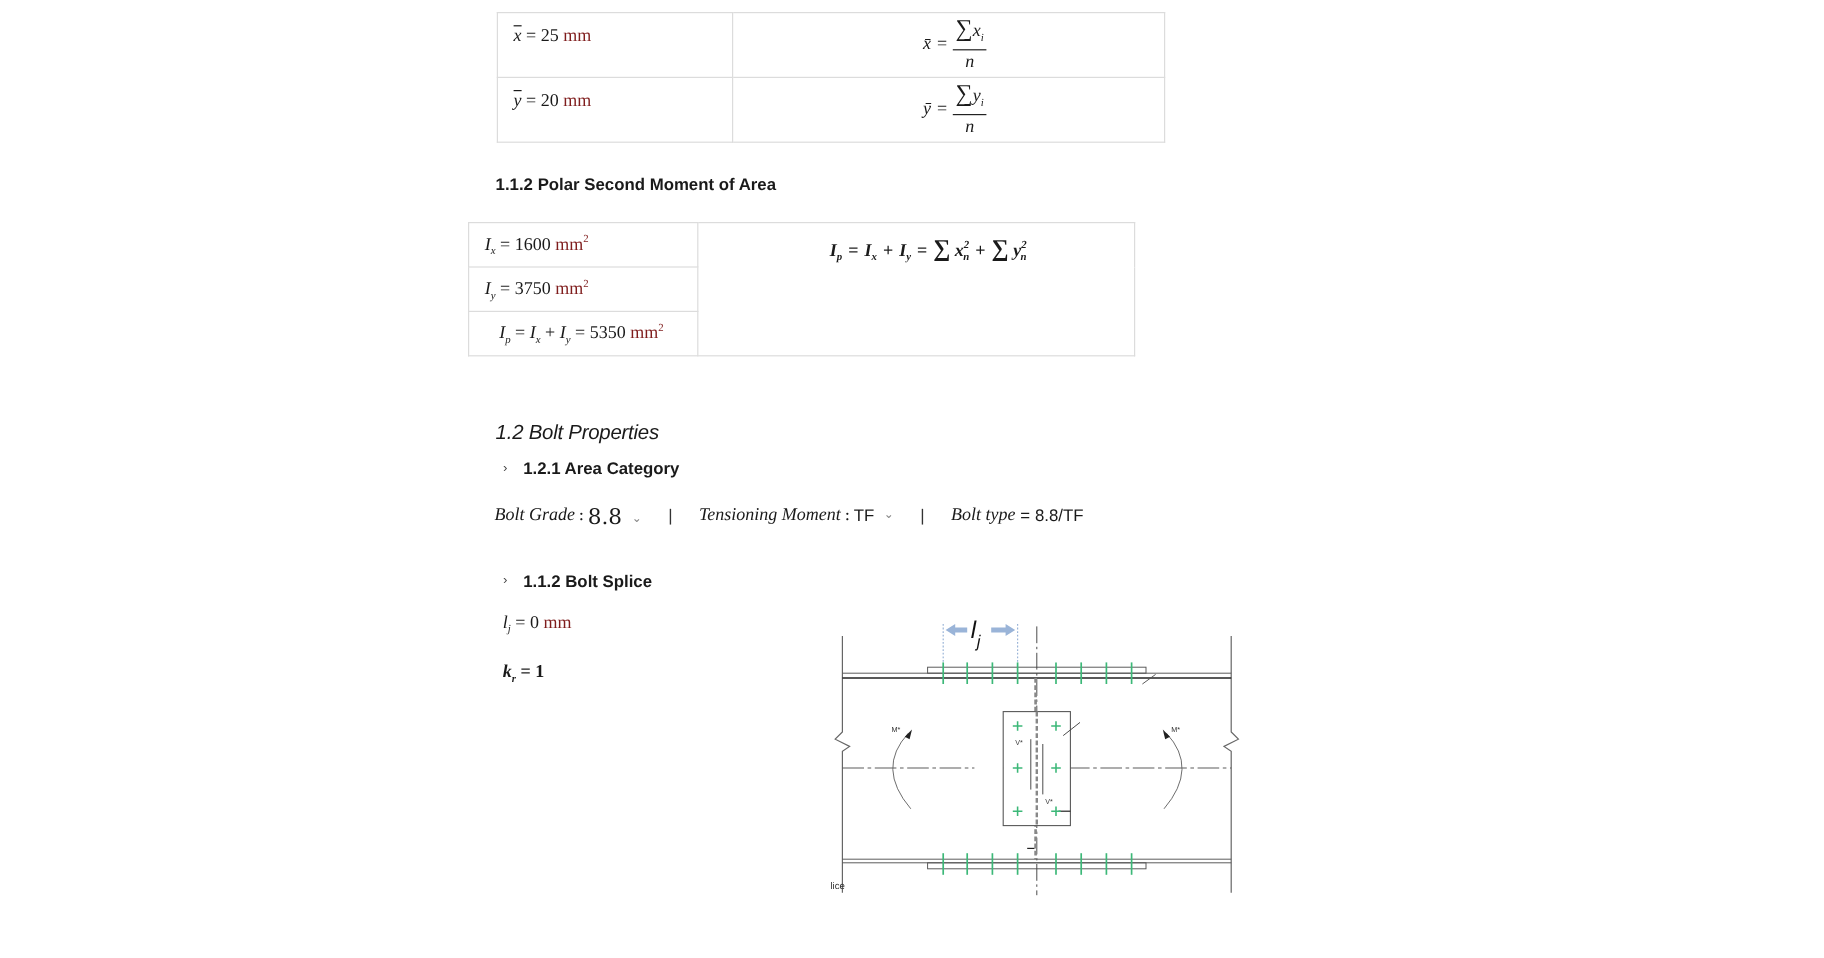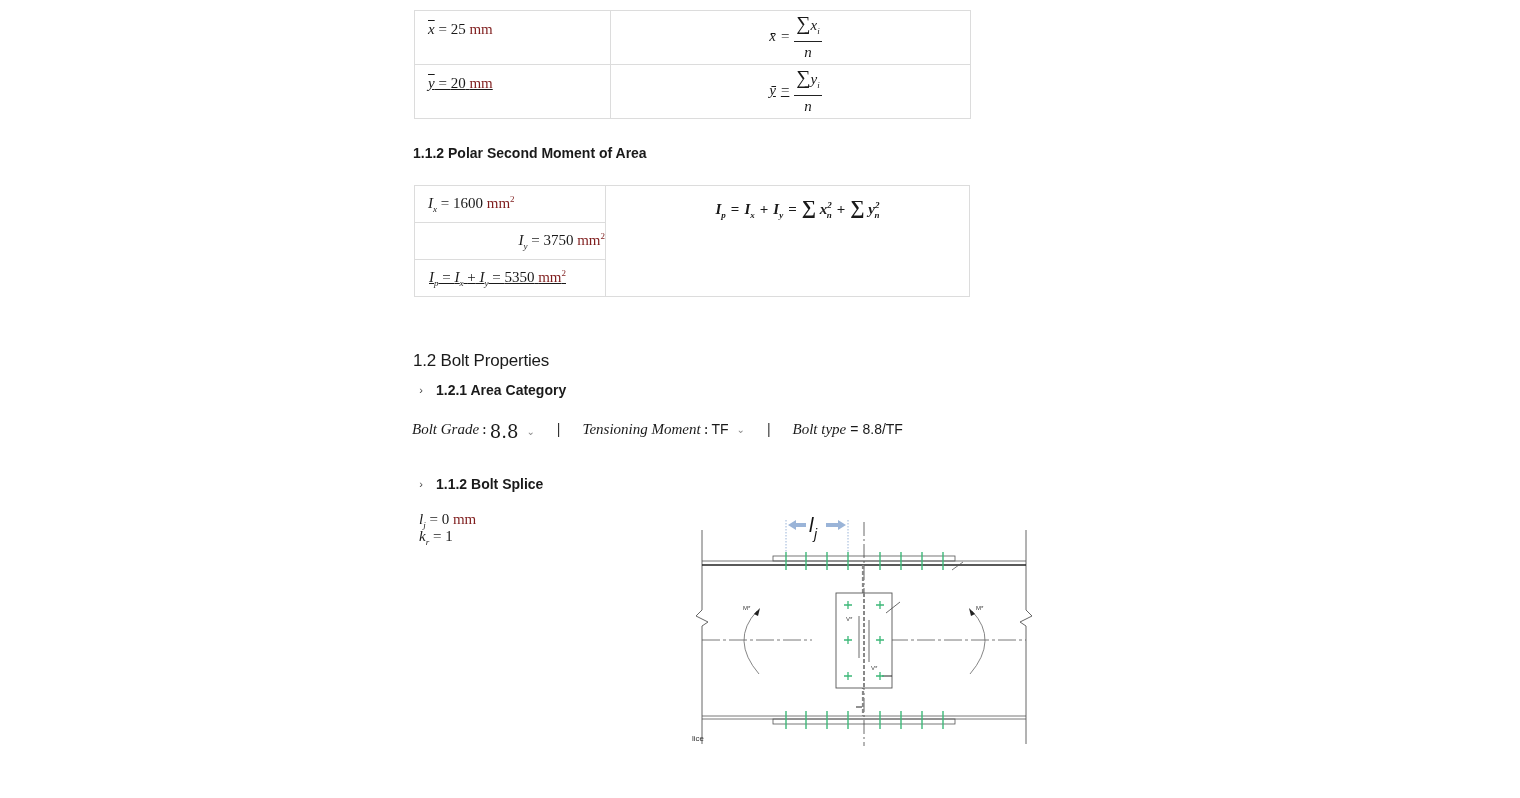--- a/index.html
+++ b/index.html
@@ -18,21 +18,21 @@
   .overbar { text-decoration:overline; font-style:italic; }
 
   .frac { display:inline-flex; flex-direction:column; align-items:center; vertical-align:middle; }
   .frac .num { border-bottom:1px solid #222; padding:0 2px 1px 2px; line-height:18px; }
   .frac .den { line-height:18px; padding-top:1px; }
   .formula { font-family:"Liberation Serif", serif; font-size:15px; font-style:italic; }
   .formula .op { font-style:normal; margin:0 5px; }
   .sigma { font-style:normal; font-size:20px; }
 
   h3.sub { position:absolute; margin:0; font-size:14px; font-weight:bold; }
-  h2.sec { position:absolute; margin:0; font-size:17px; font-weight:normal; letter-spacing:-0.2px; }
+  h2.sec { position:absolute; margin:0; font-size:17px; font-weight:normal; letter-spacing:-0.2px;font-style:italic; }
   .toggle { position:absolute; display:flex; align-items:center; cursor:pointer; }
   .toggle .chev { width:12px; font-size:11px; color:#444; margin-right:9px; text-align:center; }
   .toggle .lbl { font-size:14px; font-weight:bold; }
 
   .propline { position:absolute; display:flex; align-items:flex-start; font-size:14px; white-space:nowrap; }
   .propline .plabel { font-family:"Liberation Serif", serif; font-style:italic; font-size:15px; }
   .propline .dd { display:inline-flex; align-items:center; cursor:pointer; }
   .propline .dd .caret { font-size:10px; color:#888; margin-left:8px; }
   .propline .sep { margin:0 22px; color:#333; }
 
@@ -55,21 +55,21 @@
     </td>
     <td style="text-align:center; vertical-align:middle;">
       <span class="formula" style="position:relative; left:5px;">
         <span>x̄</span><span class="op">=</span><span class="frac">
               <span class="num"><span class="sigma">∑</span><span>x</span><sub style="font-size:9px;">i</sub></span>
               <span class="den">n</span>
             </span>
       </span>
     </td>
   </tr>
-  <tr style="height:54px;text-decoration:underline;">
+  <tr style="height:54px;">
     <td style="padding:10px 0 0 13px;">
       <span class="lhs">
         <span class="overbar">y</span>
         = <span>20</span>
         <span class="unit">mm</span>
       </span>
     </td>
     <td style="text-align:center; vertical-align:middle;">
       <span class="formula" style="position:relative; left:5px;">
         <span>ȳ</span><span class="op">=</span><span class="frac">
@@ -77,39 +77,39 @@
               <span class="den">n</span>
             </span>
       </span>
     </td>
   </tr>
 </tbody>
   </table>
 
 <h3 class="sub" style="left:413px; top:145px;">1.1.2 Polar Second Moment of Area</h3>
 
-<table class="calc" style="left:414px; top:185px; width:556px;">
+<table class="calc" style="left:390px; top:185px; width:556px;">
   <tbody>
       <tr style="height:37px;">
     <td style="width:177px; padding:0 0 0 13px; vertical-align:middle;">
       <span class="lhs"><span class="v">I</span><sub>x</sub> = <span>1600</span> <span class="unit"><span>mm</span><sup>2</sup></span></span>
     </td>
     <td rowspan="3" style="text-align:center; vertical-align:top; padding-top:10px;font-weight:bold;">
       <span class="formula" style="position:relative; left:10px;">
         <span>I<sub style="font-size:9px;">p</sub></span><span class="op">=</span><span>I<sub style="font-size:9px;">x</sub></span><span class="op">+</span><span>I<sub style="font-size:9px;">y</sub></span><span class="op">=</span><span class="sigma">∑</span><span> x<sup style="font-size:9px;">2</sup><sub style="font-size:9px; margin-left:-5px;">n</sub></span><span class="op">+</span><span class="sigma">∑</span><span> y<sup style="font-size:9px;">2</sup><sub style="font-size:9px; margin-left:-5px;">n</sub></span>
       </span>
     </td>
   </tr>
   <tr style="height:37px;">
-    <td style="padding:0 0 0 13px; vertical-align:middle;text-align:right;">
+    <td style="padding:0 0 0 13px; vertical-align:middle;">
       <span class="lhs"><span class="v">I</span><sub>y</sub> = <span>3750</span> <span class="unit"><span>mm</span><sup>2</sup></span></span>
     </td>
   </tr>
   <tr style="height:37px;">
-    <td style="padding:0 0 0 14px; vertical-align:middle;text-decoration:underline;">
+    <td style="padding:0 0 0 25px; vertical-align:middle;">
       <span class="lhs"><span class="v">I</span><sub>p</sub> = <span class="v">I<sub>x</sub> <span style="font-style:normal;">+</span> I<sub>y</sub></span> = <span>5350</span> <span class="unit"><span>mm</span><sup>2</sup></span></span>
     </td>
   </tr>
 </tbody>
   </table>
 
 <h2 class="sec" style="left:413px; top:351px;">1.2 Bolt Properties</h2>
 
 <div class="toggle" style="left:415px; top:382px;">
   <span class="chev">›</span>
@@ -140,21 +140,21 @@
   <span class="chev">›</span>
   <span class="lbl">1.1.2 Bolt Splice</span>
 </div>
 
 <div class="params">
   <div class="row" style="left:419px; top:511px;">
     <span class="v">l</span><sub>j</sub>
     = <span>0</span>
     <span class="unit">mm</span>
   </div>
-  <div class="row" style="left:419px; top:528px;">
+  <div class="row" style="left:419px; top:552px;font-weight:bold;">
     <span class="v">k</span><sub>r</sub>
     = <span>1</span>
   </div>
 </div>
 
 <div class="abs" style="left:690px; top:510px; width:350px; height:240px;">
   <svg width="350" height="240" viewBox="0 0 350 240" xmlns="http://www.w3.org/2000/svg">
 
     <g stroke="#666" stroke-width="1" fill="none">
       <path d="M12 20 V100 L6 106 L18 112 L12 116 V234"></path>

